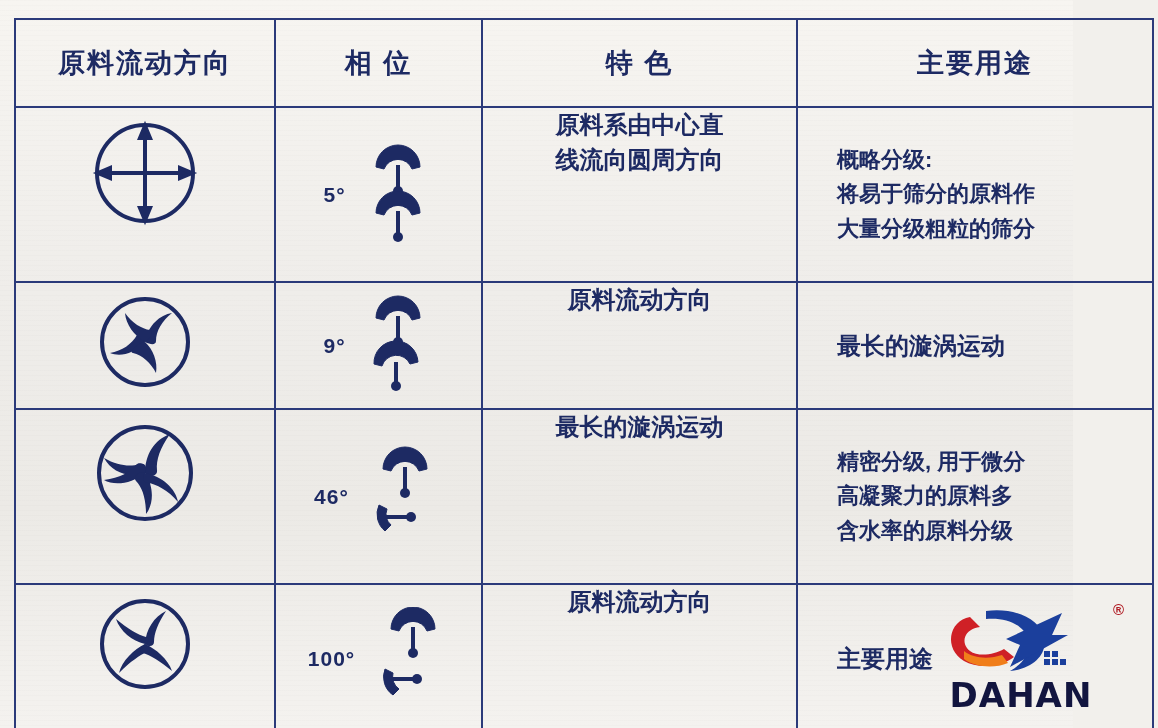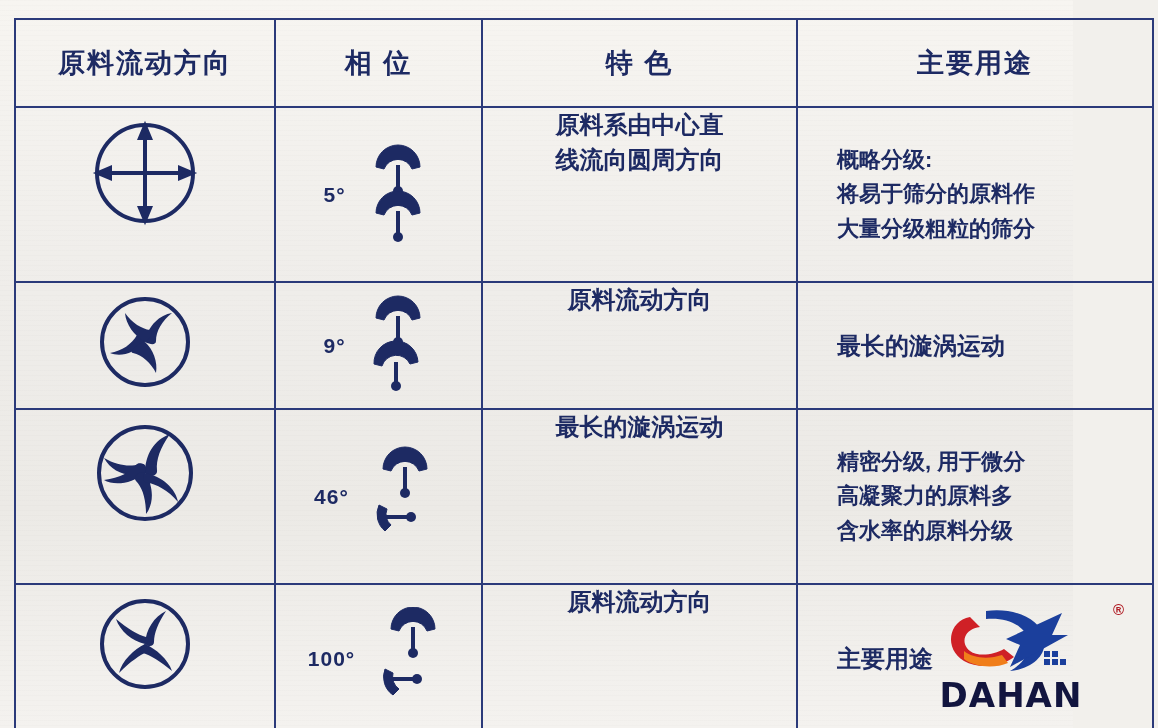--- a/index.html
+++ b/index.html
@@ -116,21 +116,21 @@
   }
   .logo-mark {
     position: absolute;
     left: 34px;
     top: 0px;
     width: 140px;
     height: 72px;
   }
   .logo-text {
     position: absolute;
-    left: 0;
+    left: 10px;
     bottom: 2px;
     width: 210px;
     text-align: center;
     font-size: 34px;
     font-weight: bold;
     letter-spacing: 1px;
     color: #12153f;
     font-family: "DejaVu Sans", sans-serif;
   }
   .logo-reg {

